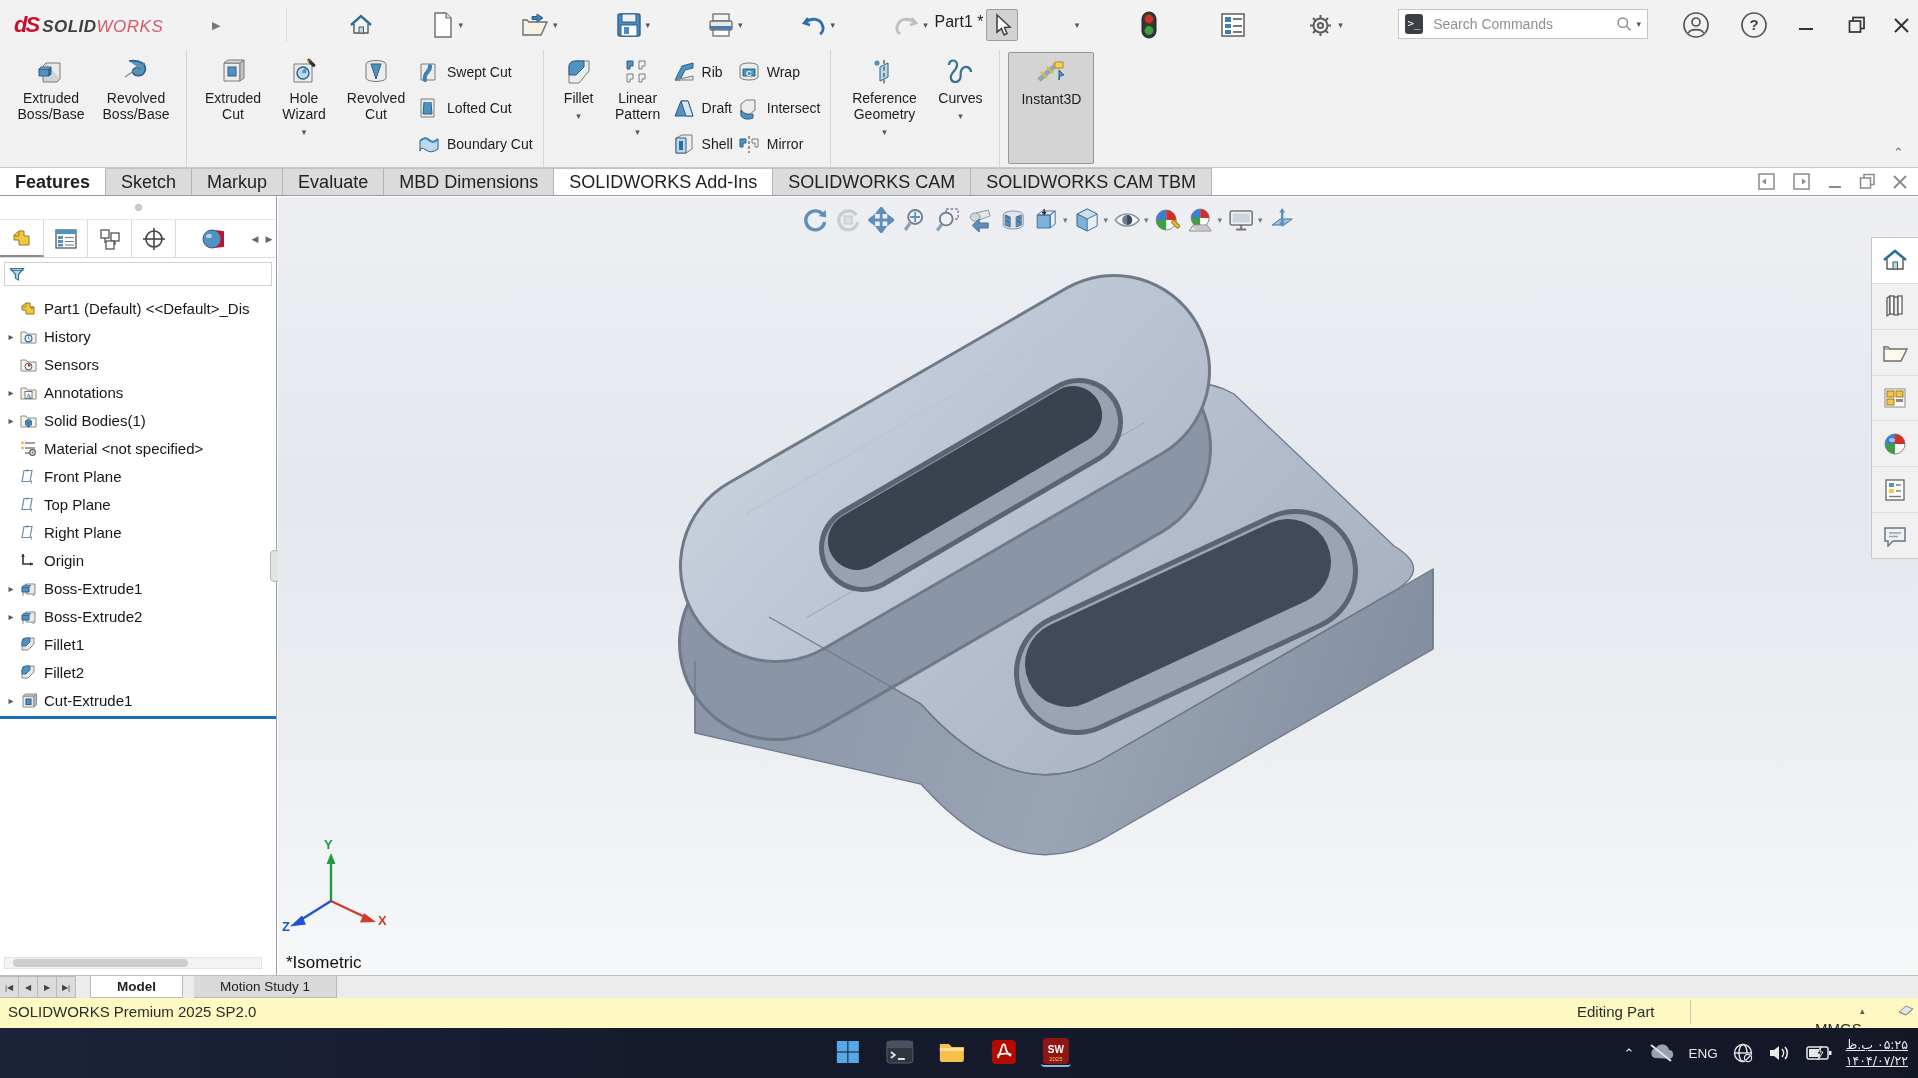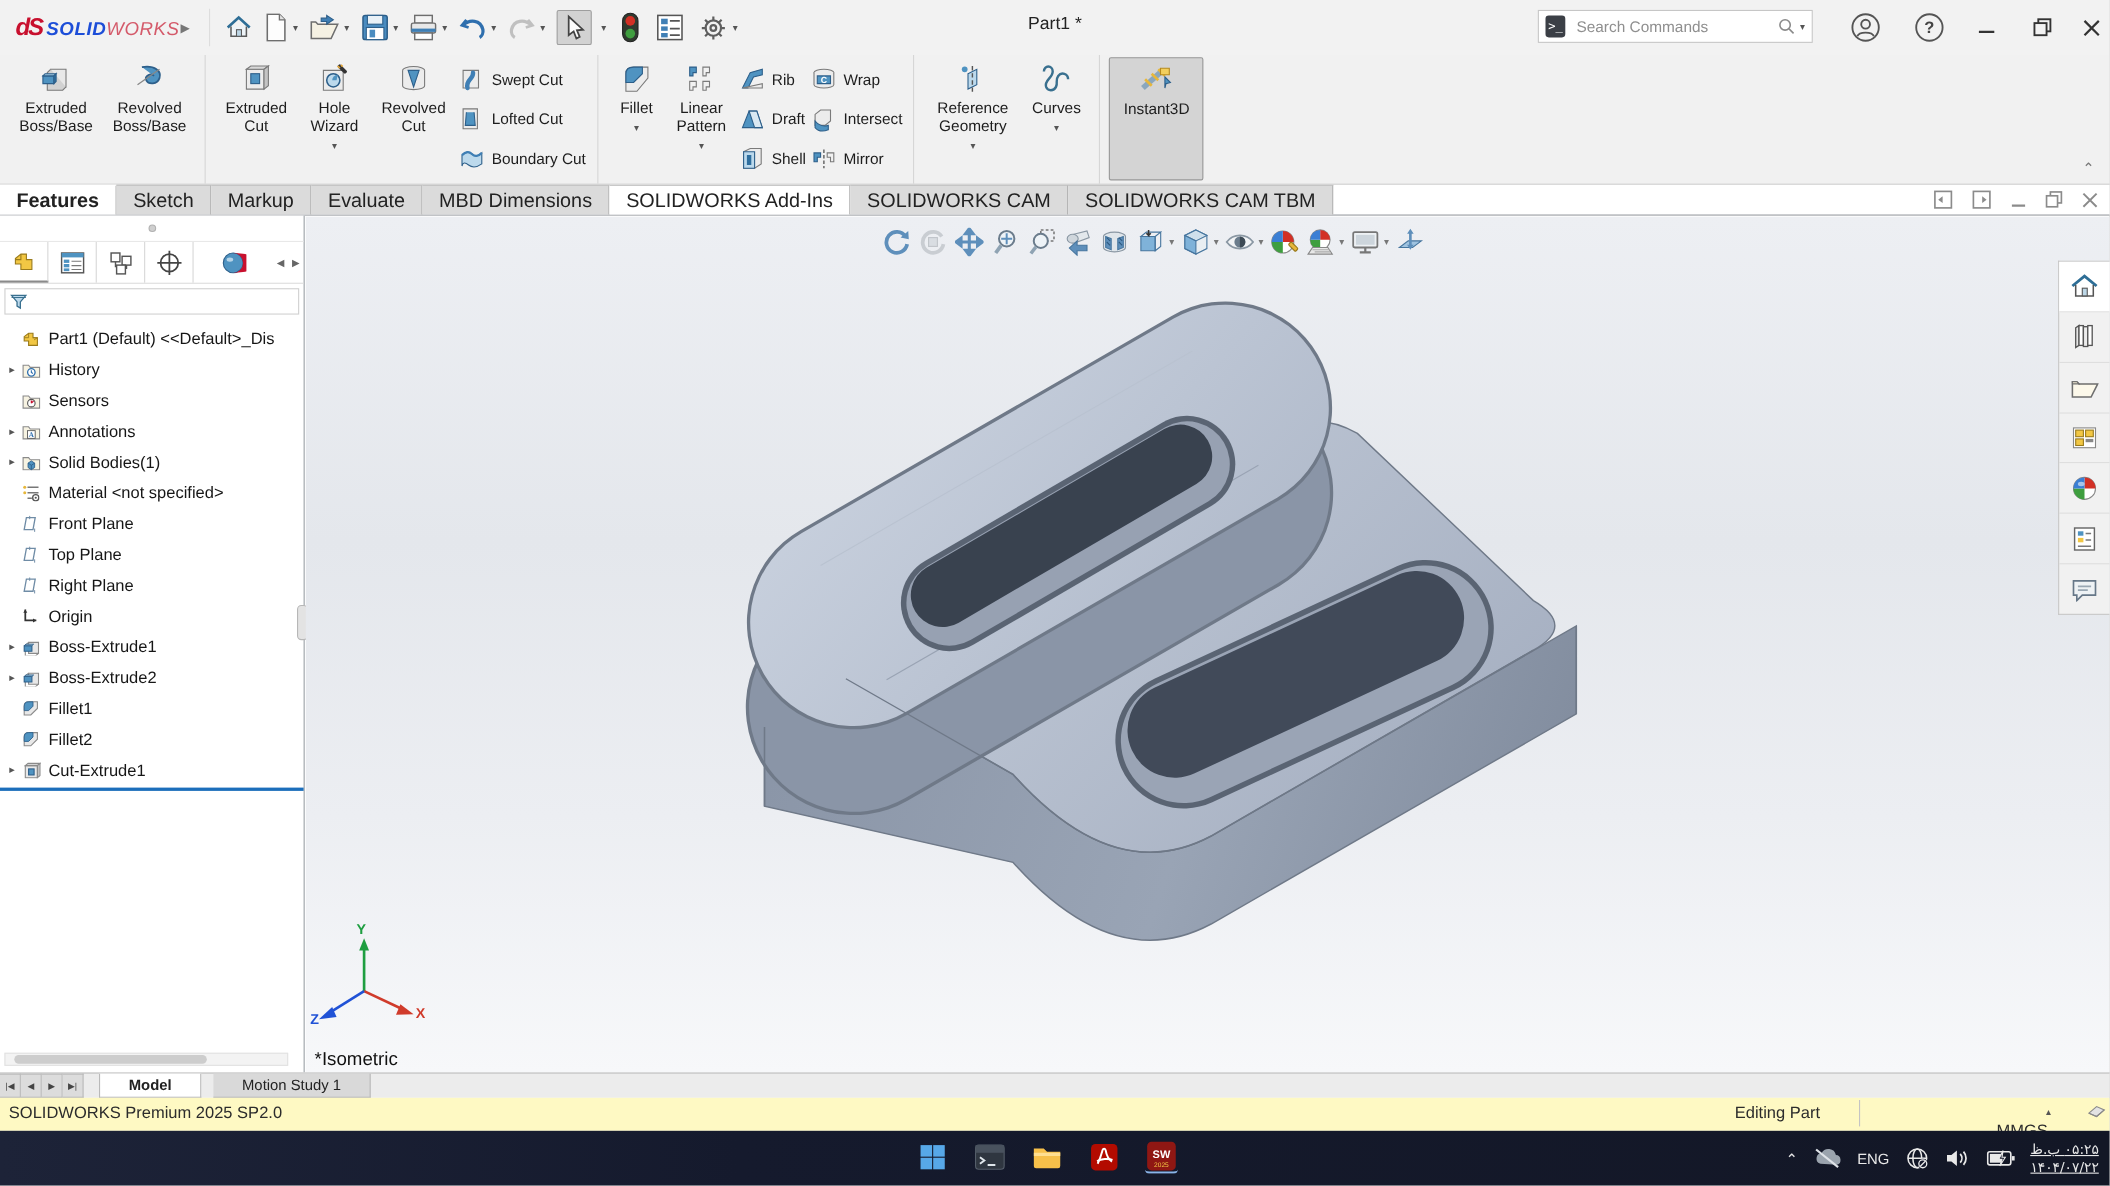--- a/index.html
+++ b/index.html
@@ -1,24 +1,24 @@
 <!DOCTYPE html>
 <html><head>
 <meta charset="utf-8">
 <style>
   html,body{margin:0;padding:0;background:#9a9a9a;}
   *{box-sizing:border-box;}
   #app{position:relative;width:1918px;height:1078px;background:#fff;font-family:"Liberation Sans",sans-serif;overflow:hidden;-webkit-font-smoothing:antialiased;}
   svg{display:block;}
 
   
-  #titlebar{position:absolute;top:0;left:0;right:0;height:50px;background:#f2f2f2;display:flex;align-items:center;}
+  #titlebar{position:absolute;top:0;left:0;right:0;height:50px;background:#f2f2f2;display:flex;align-items:center;gap:48px;}
   #brand{display:flex;align-items:baseline;margin-left:14px;width:150px;}
   #brand .mark{font-style:italic;font-weight:bold;font-size:22px;color:#c8102e;letter-spacing:-2px;margin-right:4px;}
-  #brand .solid{font-weight:bold;font-style:italic;font-size:17px;color:#1d4ed8;letter-spacing:.5px;}
+  #brand .solid{font-weight:bold;font-style:italic;font-size:17px;color:#404040;letter-spacing:.5px;}
   #brand .works{font-weight:normal;font-style:italic;font-size:17px;color:#d45a6a;letter-spacing:.5px;}
   .flyout{color:#777;font-size:11px;margin:0 10px 0 0;}
   .qbtn{display:flex;align-items:center;margin:0 5px;}
   .qcaret{font-size:9px;color:#555;margin-left:4px;}
   .qsep{width:1px;height:34px;background:#ddd;margin:0 8px;}
   #selectbtn{background:#d2d2d2;border:1px solid #9e9e9e;border-radius:2px;padding:3px 4px;}
   #doc-title{position:absolute;left:50%;transform:translateX(-50%);top:13px;font-size:16px;color:#222;}
   #searchbox{position:absolute;left:1398px;top:9px;width:250px;height:30px;background:#fff;border:1px solid #c6c6c6;display:flex;align-items:center;padding:0 6px;}
   #searchbox .swsearch{width:20px;height:20px;background:#3b3f46;border-radius:3px;color:#fff;font-size:11px;line-height:20px;text-align:center;font-family:"DejaVu Sans Mono",monospace;}
   #searchbox input{border:none;outline:none;flex:1;font-size:14px;color:#333;margin-left:8px;font-family:"Liberation Sans",sans-serif;background:transparent;}

